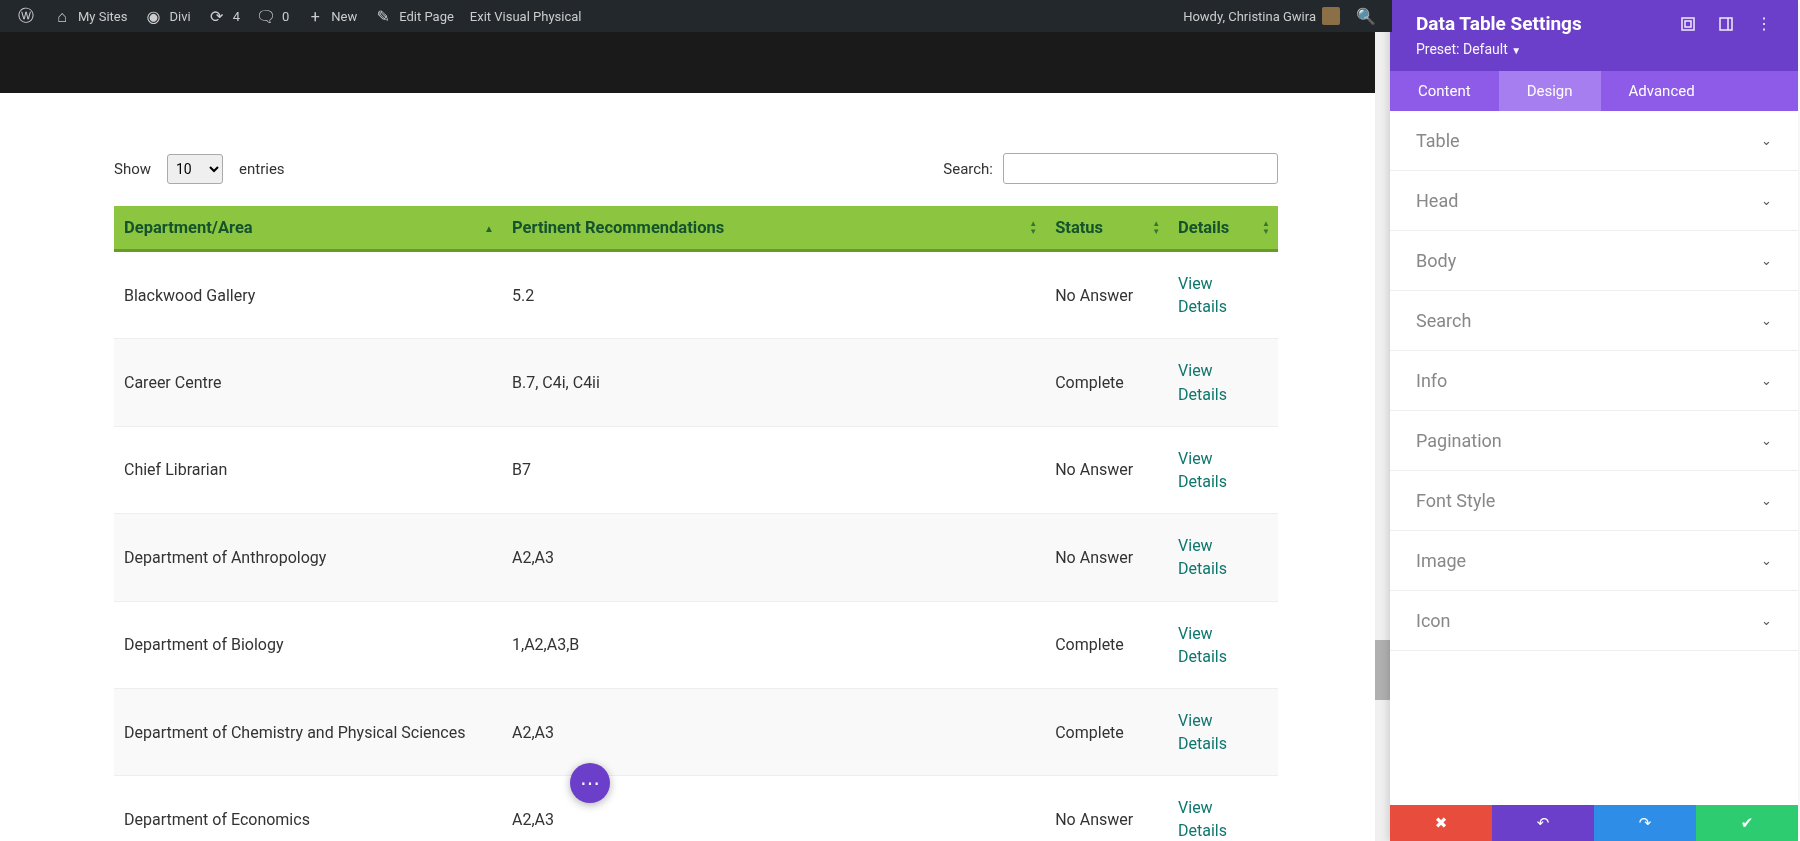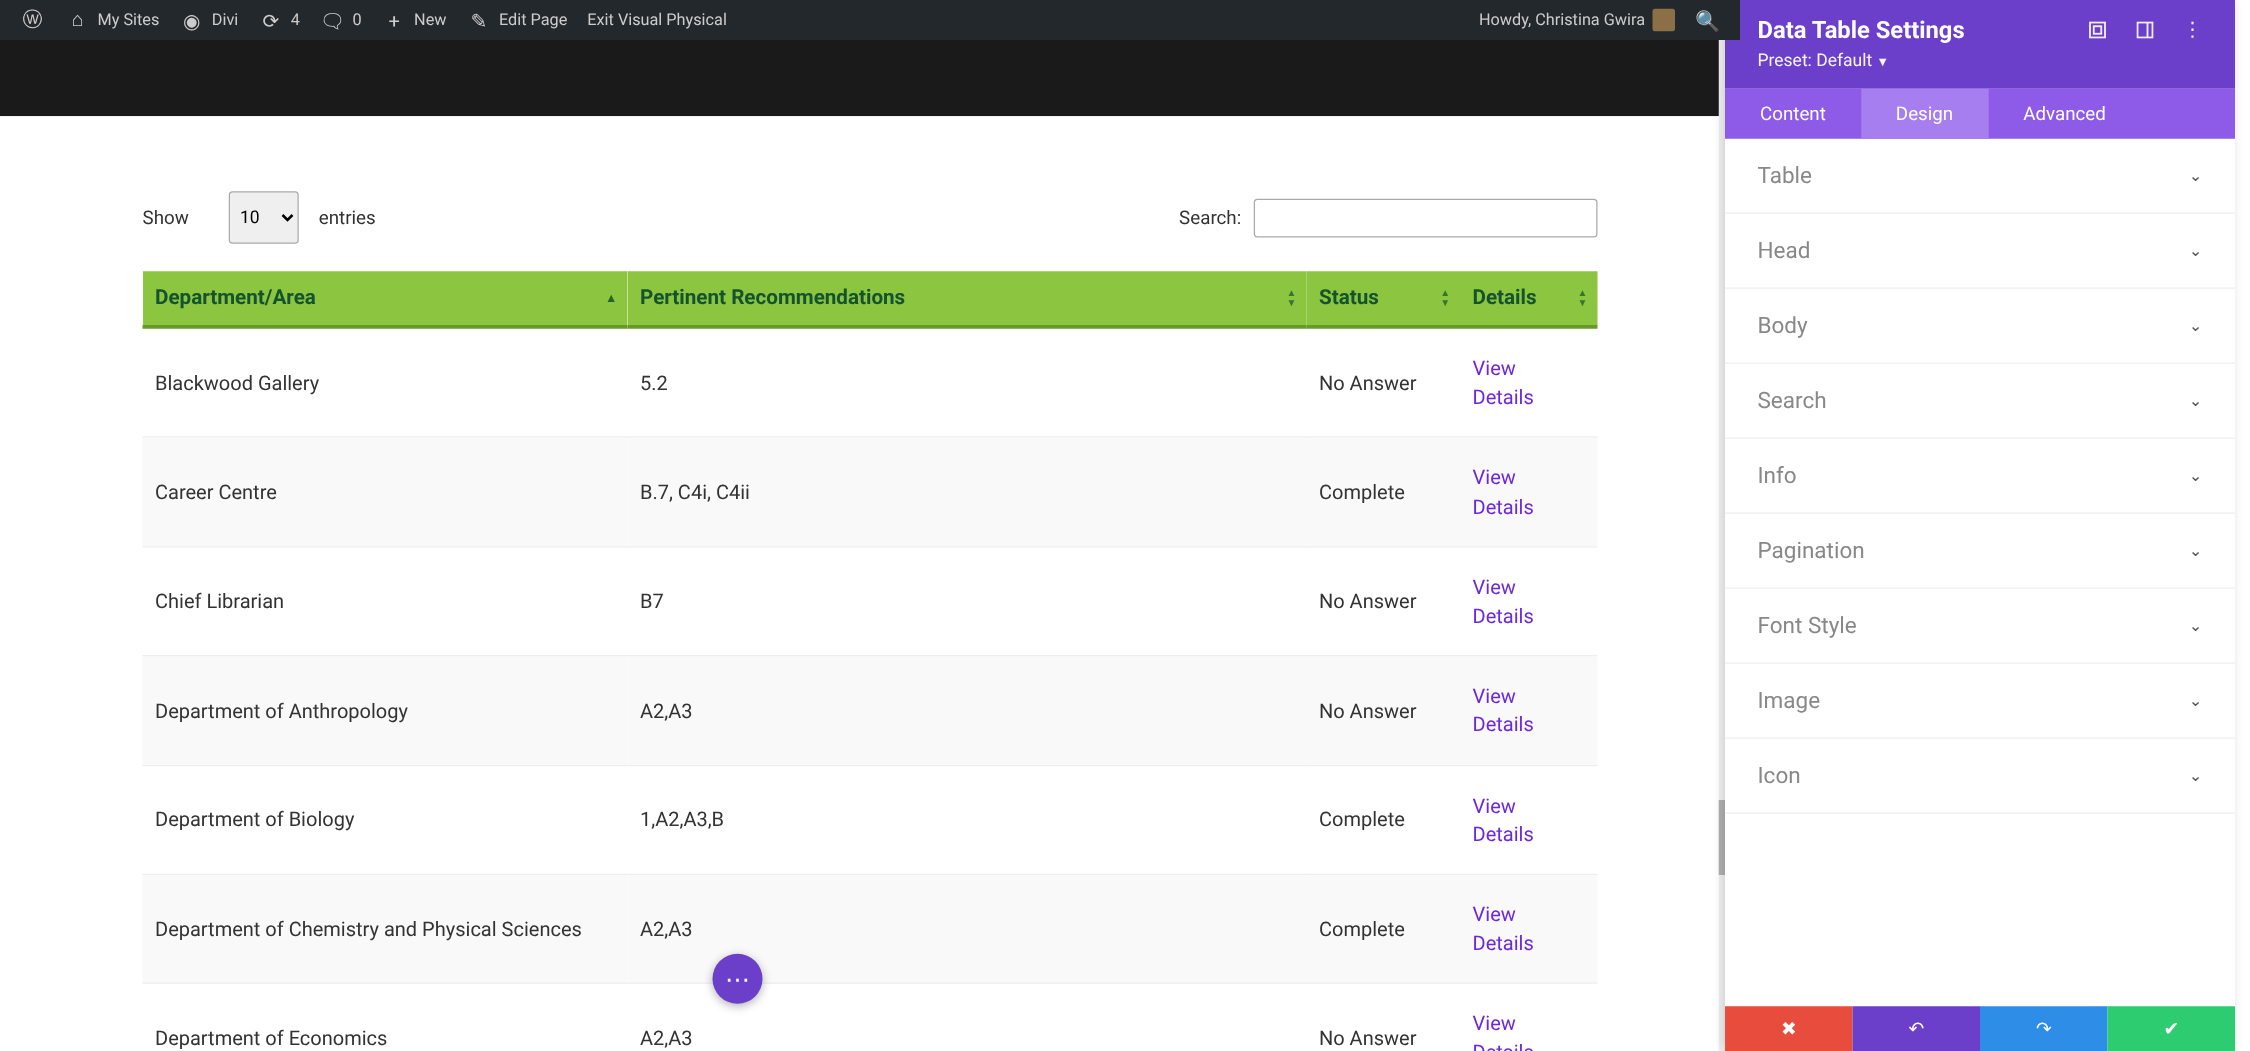--- a/index.html
+++ b/index.html
@@ -11,38 +11,38 @@
 .admin-item { display: flex; align-items: center; gap: 6px; padding: 0 8px; height: 32px; cursor: pointer; color: #ccc; }
 .admin-icon { width: 20px; height: 20px; display: inline-flex; align-items: center; justify-content: center; font-size: 16px; }
 .avatar { width: 18px; height: 18px; background: #8b6f47; border-radius: 2px; display: inline-block; }
 .admin-bar { position: absolute; top: 0; left: 0; right: 408px; z-index: 100; }
 .hero { position: absolute; top: 32px; left: 0; right: 408px; height: 61px; background: #1a1a1a; }
 .content { position: absolute; top: 93px; left: 0; right: 408px; bottom: 0; background: #fff; padding: 60px 114px 0; }
 
 
 .table-controls { display: flex; justify-content: space-between; align-items: center; margin-bottom: 22px; font-size: 15px; color: #333; }
 .show-entries { display: flex; align-items: center; gap: 16px; }
-.entries-select { width: 56px; height: 42px; border: 1px solid #aaa; border-radius: 3px; padding: 0 4px; font-size: 14px; margin-left: 16px; }
+.entries-select { width: 56px; height: 30px; border: 1px solid #aaa; border-radius: 3px; padding: 0 4px; font-size: 14px; }
 .search-wrap { display: flex; align-items: center; gap: 10px; }
 .search-input { width: 275px; height: 31px; border: 1px solid #aaa; border-radius: 3px; padding: 0 8px; font-size: 14px; }
 
 
 .data-table { width: 100%; border-collapse: collapse; }
 .data-table thead th { background: #8cc540; color: #14532d; font-weight: 700; font-size: 16.5px; text-align: left; padding: 12px 10px; border-bottom: 3px solid #689a2a; position: relative; }
 .sort-icons { position: absolute; right: 8px; top: 50%; transform: translateY(-50%); display: flex; flex-direction: column; gap: 0px; opacity: 0.7; font-size: 8px; line-height: 8px; }
 .sort-single { position: absolute; right: 8px; top: 50%; transform: translateY(-50%); font-size: 10px; opacity: 0.85; }
 .data-table tbody tr:nth-child(even) { background: #f9f9f9; }
 .data-table tbody td { padding: 20px 10px; font-size: 16px; color: #333; border-top: 1px solid #eee; }
-.view-details { color: #6d28d9; cursor: pointer; line-height: 1.45; }
+.view-details { color: #0f766e; cursor: pointer; line-height: 1.45; }
 
 
 .fab { position: absolute; left: 570px; top: 670px; width: 40px; height: 40px; border-radius: 50%; background: #6b3fc9; display: flex; align-items: center; justify-content: center; color: #fff; font-size: 20px; cursor: pointer; box-shadow: 0 2px 8px rgba(0,0,0,0.3); }
 
 
-.settings-panel { position: absolute; top: 0; right: 12px; width: 408px; height: 100%; background: #fff; box-shadow: -2px 0 8px rgba(0,0,0,0.15); display: flex; flex-direction: column; }
+.settings-panel { position: absolute; top: 0; right: 2px; width: 408px; height: 100%; background: #fff; box-shadow: -2px 0 8px rgba(0,0,0,0.15); display: flex; flex-direction: column; }
 .panel-header { background: #6b3fc9; color: #fff; padding: 12px 26px 14px; }
 .panel-title-row { display: flex; align-items: center; justify-content: space-between; }
 .panel-title { font-size: 19px; font-weight: 700; }
 .panel-actions { display: flex; gap: 22px; align-items: center; }
 .panel-action { width: 16px; height: 16px; cursor: pointer; display: flex; align-items: center; justify-content: center; opacity: 0.9; }
 .panel-preset { font-size: 14px; margin-top: 6px; opacity: 0.95; }
 
 .panel-tabs { display: flex; background: #8e5ae8; }
 .panel-tab { flex: 0 0 auto; padding: 11px 28px; color: #fff; font-size: 15px; font-weight: 400; cursor: pointer; }
 .panel-tab.active { background: #a77ef0; }

